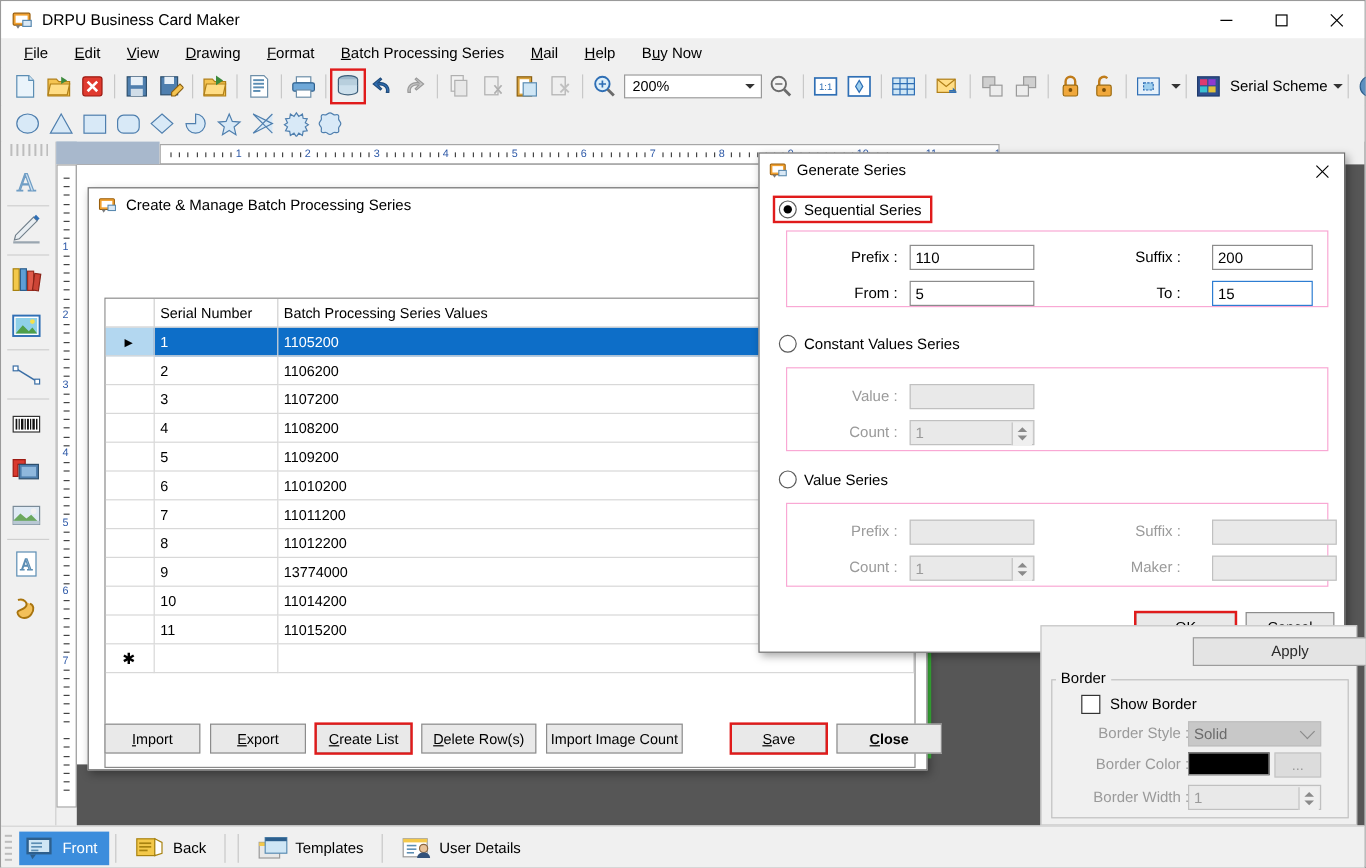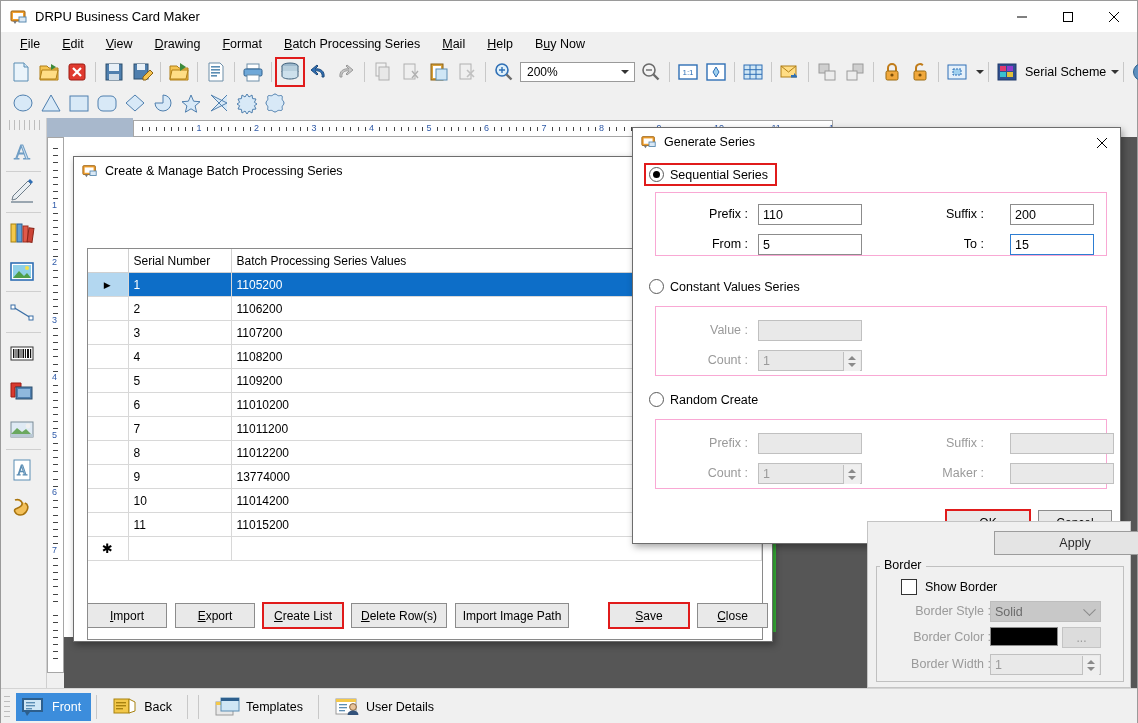--- a/index.html
+++ b/index.html
@@ -786,26 +786,26 @@
       <div class="fbtn" style="left:88px;width:80px;">
           <span><u>E</u>xport</span>
         </div>
       <div class="fbtn hl-red" style="left:176px;width:80px;">
           <span><u>C</u>reate List</span>
         </div>
       <div class="fbtn" style="left:264px;width:96px;">
           <span><u>D</u>elete Row(s)</span>
         </div>
       <div class="fbtn" style="left:368px;width:114px;">
-          <span>Import Image Path</span>
+          <span>Import Image Count</span>
         </div>
       <div class="fbtn hl-red" style="left:522px;width:80px;">
           <span><u>S</u>ave</span>
         </div>
-      <div class="fbtn" style="left:610px;width:71px;">
+      <div class="fbtn" style="left:610px;width:88px;font-weight:bold;">
           <span><u>C</u>lose</span>
         </div>
     </div>
   </div>
 
   <div class="win" id="gswin">
     <div class="wtitle">
       <span class="ic">
         <svg width="16" height="16" viewBox="0 0 18 18">
           <rect x="1" y="3" width="14" height="10" rx="1" fill="#f0a030" stroke="#9a5f0c"></rect>
@@ -857,21 +857,21 @@
       </div>
       <div class="flbl dimlbl" style="left:24px;top:46px;width:68px;">Count :</div>
       <div class="ftxt dis" style="left:102px;top:43px;width:104px;position:absolute;">
         <span>1</span>
         <span class="spin"></span>
       </div>
     </div>
 
     <div class="radrow" style="left:16px;top:264px;">
       <span class="radio"></span>
-      <span>Random Create</span>
+      <span>Value Series</span>
     </div>
     <div class="grp" style="left:22px;top:291px;width:452px;height:70px;">
       <div class="flbl dimlbl" style="left:24px;top:16px;width:68px;">Prefix :</div>
       <div class="ftxt dis" style="left:102px;top:13px;width:104px;">
         <span></span>
       </div>
       <div class="flbl dimlbl" style="left:260px;top:16px;width:68px;">Suffix :</div>
       <div class="ftxt dis" style="left:354px;top:13px;width:104px;">
         <span></span>
       </div>

